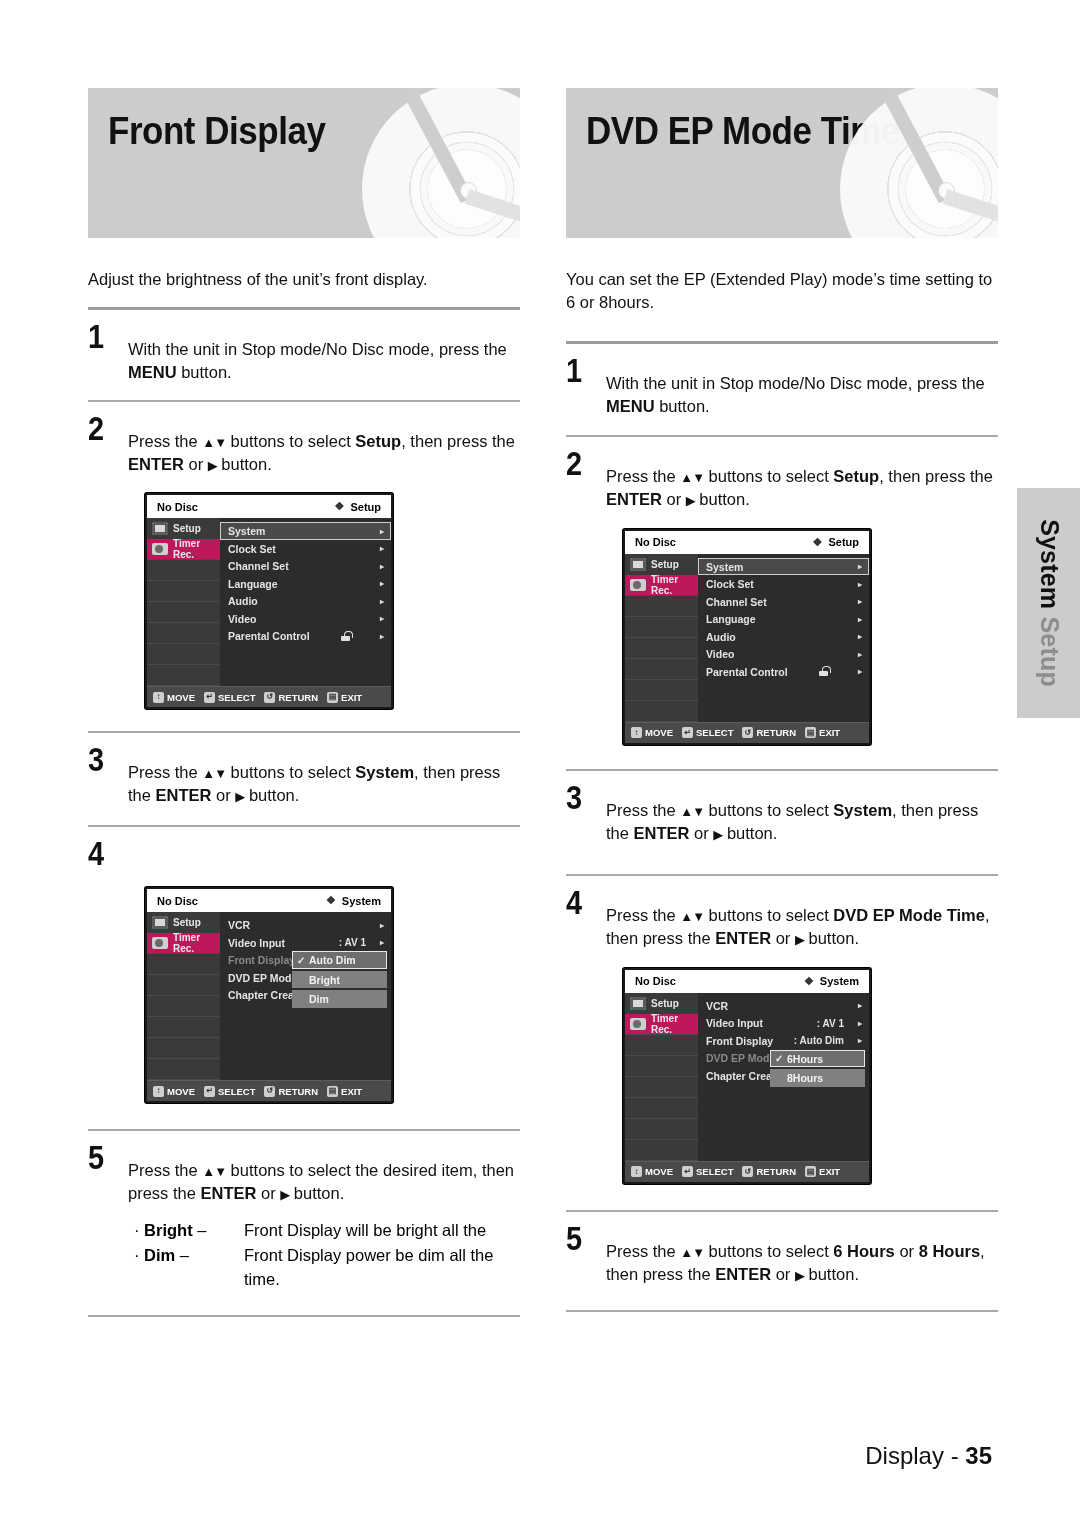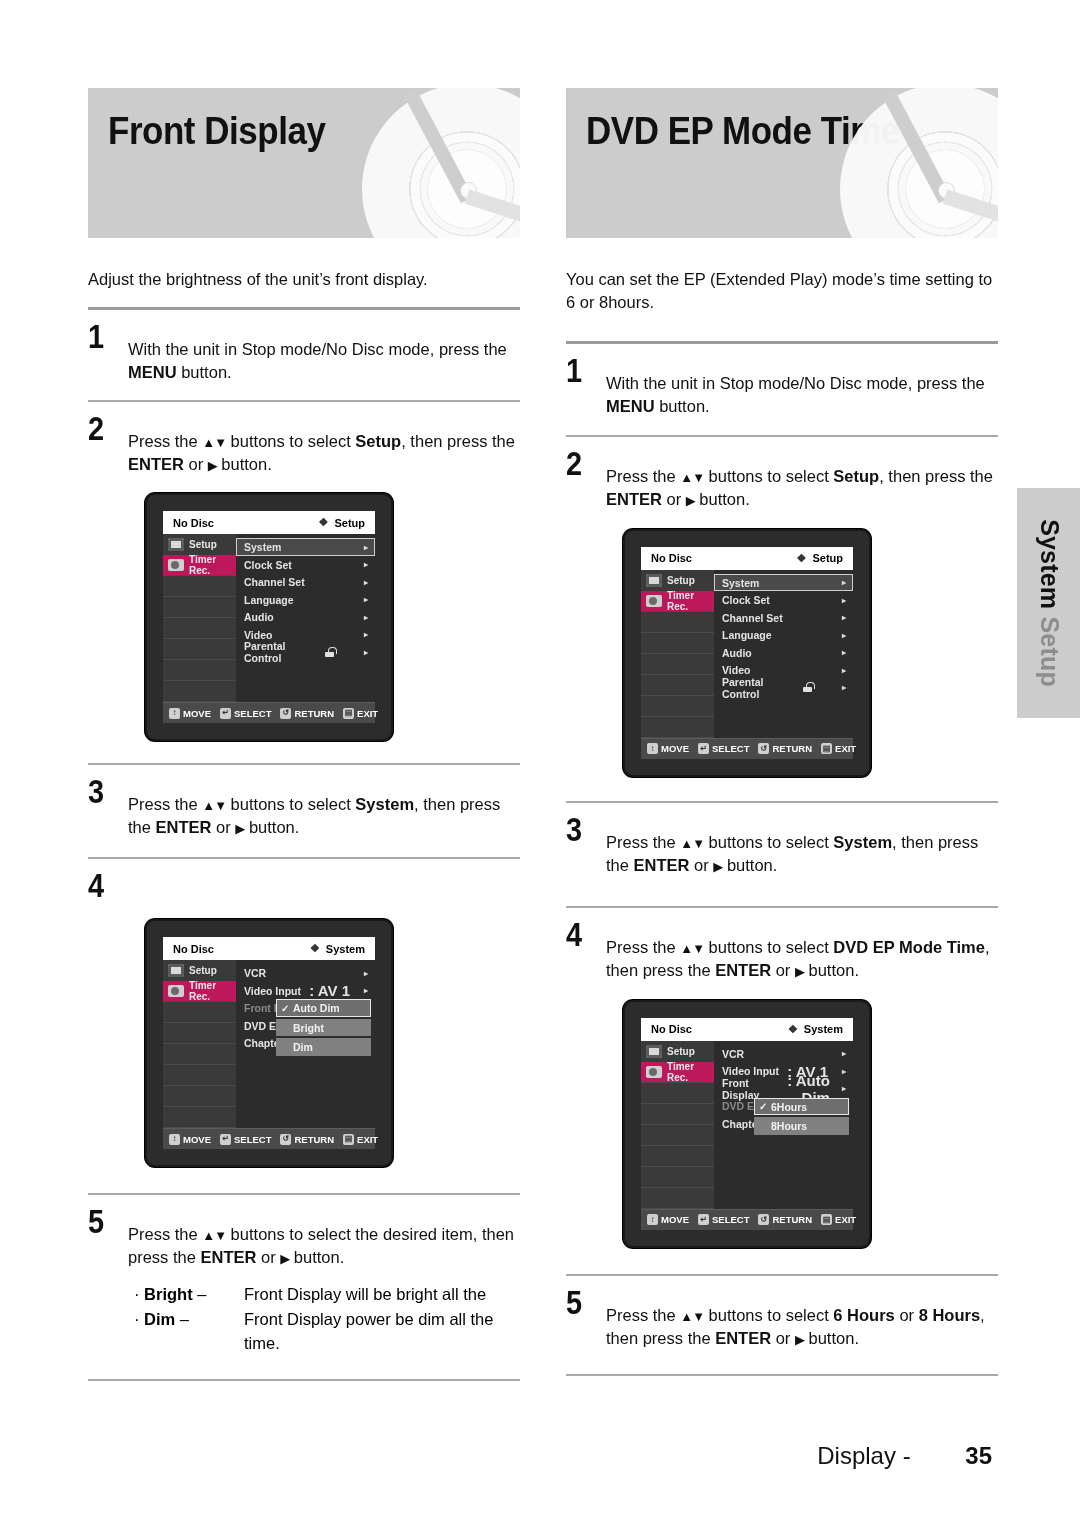--- a/index.html
+++ b/index.html
@@ -96,22 +96,22 @@
   .bl-row .bl-term { flex: 0 0 auto; }
   .bl-row .bl-term b { font-weight: bold; }
   .bullets .b1 { margin-bottom: 14px; }
   .bullets .b2 { margin-bottom: 2px; }
   .bl-desc { }
   .bl-ind { padding-left: 110px; }
 
   
   .osd {
     position: relative; width: 248px; background: #2c2c2c;
-    border: 2px solid #1a1a1a; border-radius: 10px;
-    margin: 18px 0 0 57px; padding: 16px; overflow: hidden;
+    border: 2px solid #1a1a1a; border-radius: 2px;
+    margin: 18px 0 0 57px; padding: 0; overflow: hidden;
     box-shadow: 0 0 0 1px #000;
     font-family: "Liberation Sans", sans-serif;
   }
   .osd-title {
     display:flex; align-items:center; justify-content:space-between;
     background:#ffffff; color:#000; height:23px; padding:0 10px;
     font-size:11px; font-weight:bold;
   }
   .osd-title .right { display:flex; align-items:center; gap:6px; }
   .osd-title .movicon { font-size: 11px; color:#333; }
@@ -142,21 +142,21 @@
   .ico-timer::after{
     content:""; position:absolute; left:3px; top:2px; width:8px;height:8px;
     border-radius:50%; background:#6a6a6a;
   }
   .osd-list { flex:1 1 auto; padding: 4px 0 4px 0; position:relative; }
   .osd-row {
     display:flex; align-items:center; height: 17.5px; padding: 0 7px 0 8px;
     font-size: 10.5px; color:#e4e4e4; font-weight:bold; position:relative;
   }
   .osd-row .lbl { flex: 1 1 auto; }
-  .osd-row .val { margin-right: 10px; font-size:15px; color:#e4e4e4;text-align:right; }
+  .osd-row .val { margin-right: 10px; font-size:10px; color:#e4e4e4;text-align:right; }
   .osd-row .chev { font-size: 8px; color:#dcdcdc; width:8px; text-align:right; }
   .osd-row.hl { outline: 1px solid #cfcfcf; outline-offset:-1px; background:#4a4a4a; }
   .osd-row.dimmed .lbl { color: #8a8a8a; }
   .lock {
     display:inline-block; width:9px;height:9px; margin-right:26px;
     position:relative;
   }
   .lock::before{
     content:""; position:absolute; left:0; bottom:0; width:9px;height:5px;
     background:#e0e0e0; border-radius:1px;
@@ -186,21 +186,21 @@
     width:11px; height:11px; background:#cfcfcf; color:#333;
     border-radius:2px; display:flex; align-items:center; justify-content:center;
     font-size:8px; line-height:1; font-weight:bold;
   }
 
   
   .footer {
     position: absolute; right: 88px; bottom: 56px;
     font-size: 24px; color: #111;
   }
-  .footer b { font-weight: bold; margin-left: 48px; }
+  .footer b { font-weight: bold; }
 </style>
 </head>
 <body>
 
 <div class="page">
 
   <div class="side-tab">
     <div class="vtext"><span class="vt-a">System</span><span class="vt-b"> Setup</span></div>
   </div>
 

